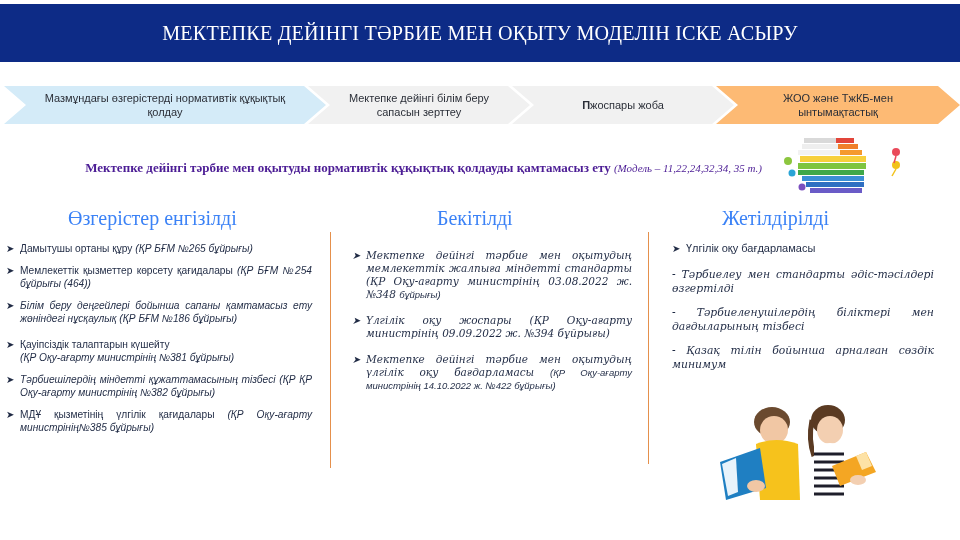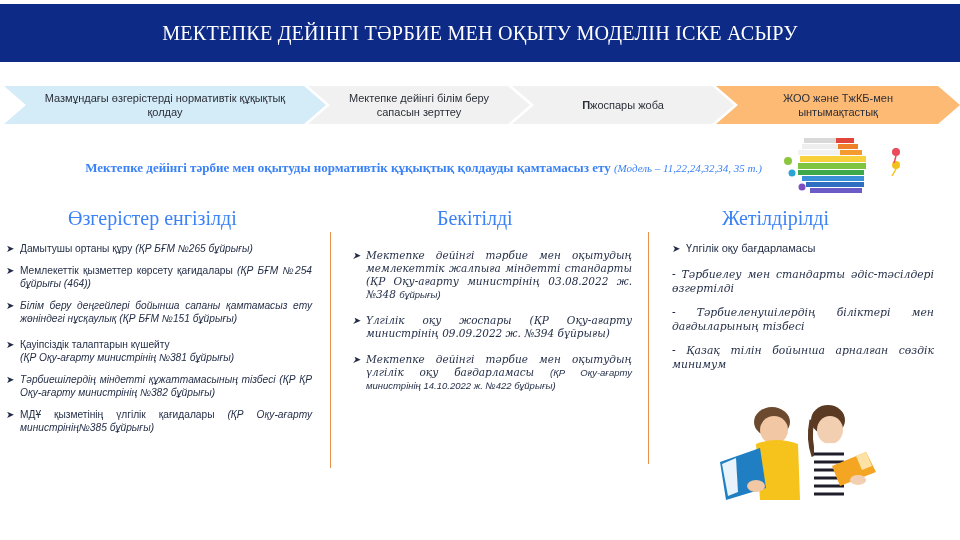--- a/index.html
+++ b/index.html
@@ -26,21 +26,21 @@
       padding: 0 28px;
     }
     .step.s1 { left: 4px; width: 322px; background: #d4ebf8; }
     .step.s2 { left: 308px; width: 222px; background: #f1f1f1; }
     .step.s3 { left: 512px; width: 222px; background: #f1f1f1; }
     .step.s4 { left: 716px; width: 244px; background: #fdba74; }
     .step.s3 .first { font-weight: bold; }
 
     .subtitle {
       position: absolute; left: 40px; top: 160px; width: 722px; text-align: right;
-      font-family: "Liberation Serif", serif; font-size: 13px; line-height: 16px; color: #3b82f6;
+      font-family: "Liberation Serif", serif; font-size: 13px; line-height: 16px; color: #4c1d95;
     }
     .subtitle .main { font-weight: bold; }
     .subtitle .note { font-style: italic; font-size: 11px; }
 
     .books {
       position: absolute; left: 782px; top: 136px; width: 120px; height: 64px;
     }
 
     .col-head {
       position: absolute; top: 207px;
@@ -130,21 +130,21 @@
   <div class="item">
     <span class="arrow">➤</span>
     <span> Дамытушы ортаны құру </span><span class="ital">(ҚР БҒМ №265 бұйрығы)</span>
   </div>
   <div class="item">
     <span class="arrow">➤</span>
     <span>Мемлекеттік қызметтер көрсету қағидалары </span><span class="ital">(ҚР БҒМ №254 бұйрығы (464))</span>
   </div>
   <div class="item" style="margin-bottom:13px;">
     <span class="arrow">➤</span>
-    <span class="ital">Білім беру деңгейлері бойынша сапаны қамтамасыз ету жөніндегі нұсқаулық (ҚР БҒМ №151 бұйрығы)</span>
+    <span class="ital">Білім беру деңгейлері бойынша сапаны қамтамасыз ету жөніндегі нұсқаулық (ҚР БҒМ №186 бұйрығы)</span>
   </div>
   <div class="item">
     <span class="arrow">➤</span>
     <span>Қауіпсіздік талаптарын күшейту</span><br>
     <span class="ital">(ҚР Оқу-ағарту министрінің №381 бұйрығы)</span>
   </div>
   <div class="item">
     <span class="arrow">➤</span>
     <span class="ital">Тәрбиешілердің міндетті құжаттамасының тізбесі (ҚР ҚР Оқу-ағарту министрінің №382 бұйрығы)</span>
   </div>

